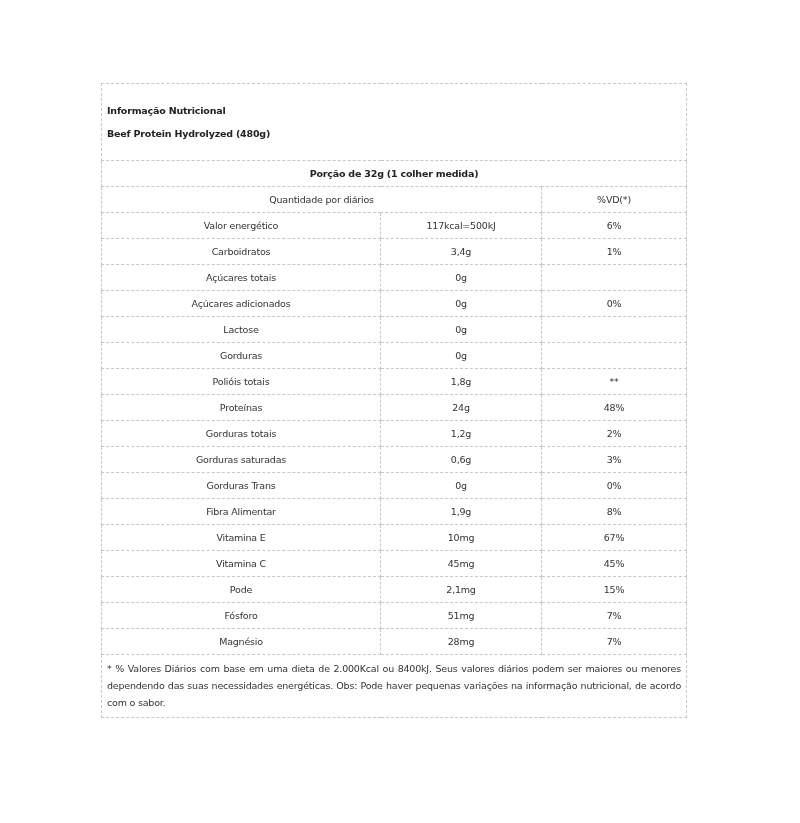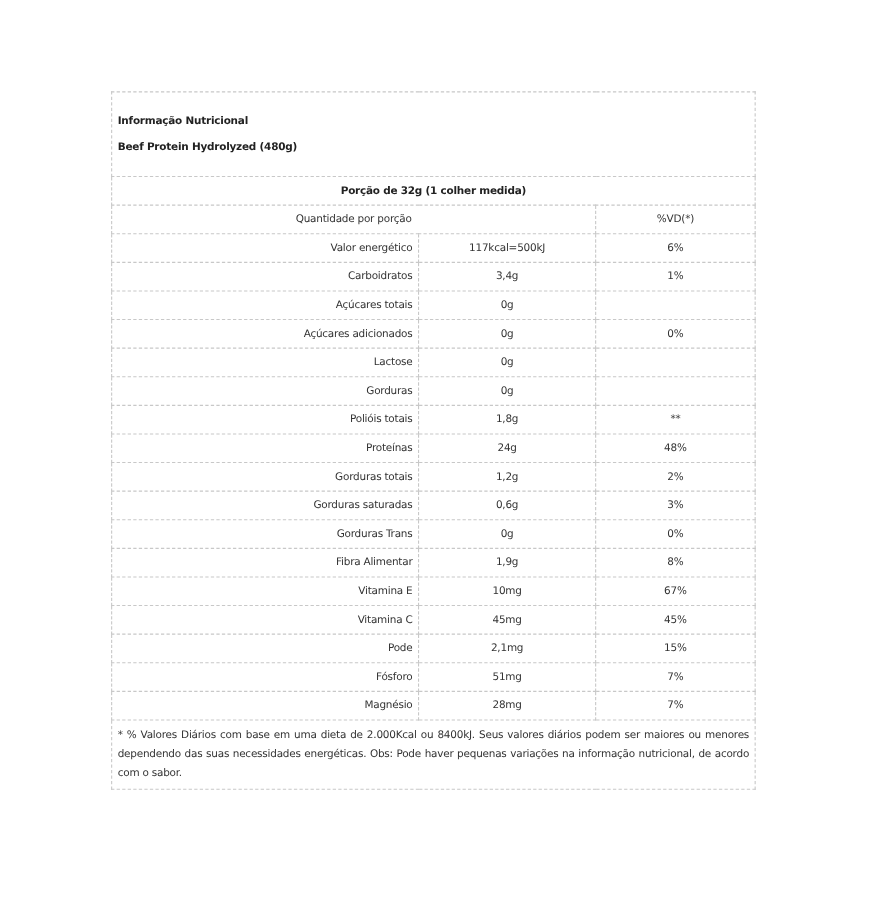--- a/index.html
+++ b/index.html
@@ -4,21 +4,21 @@
 <style>
   html, body { margin:0; padding:0; background:#ffffff; }
   body { width:800px; height:823px; position:relative; font-family:"DejaVu Sans", sans-serif; color:#333; }
   table.nut {
     position:absolute; left:101px; top:83px; width:586px;
     border-collapse:collapse; font-size:9.5px; letter-spacing:-0.2px;
   }
   table.nut td {
     border:1px dashed #c8c8c8; padding:0 5px; height:25px; vertical-align:middle;
   }
-  .c1 { width:268px; text-align:right; }
+  .c1 { width:268px; text-align:center; }
   .c2 { width:150px; text-align:center; }
   .c3 { text-align:center; }
   .title-cell { font-weight:bold; color:#222; height:76px !important; }
   .title-cell div { line-height:23px; }
   .portion { text-align:center; font-weight:bold; color:#222; }
   .foot { text-align:left; line-height:17px; padding:5px 5px 6px 5px !important; text-align:justify;margin-left:10px; }
 </style>
 </head>
 <body>
 
@@ -27,21 +27,21 @@
     <tr>
       <td colspan="3" class="title-cell">
         <div>Informação Nutricional</div>
         <div>Beef Protein Hydrolyzed (480g)</div>
       </td>
     </tr>
     <tr>
       <td colspan="3" class="portion">Porção de 32g (1 colher medida)</td>
     </tr>
     <tr>
-      <td colspan="2" class="c2">Quantidade por porção</td>
+      <td colspan="2" class="c2">Quantidade por diários</td>
       <td class="c3">%VD(*)</td>
     </tr>
   <tr>
         <td class="c1">Valor energético</td>
         <td class="c2">117kcal=500kJ</td>
         <td class="c3">6%</td>
       </tr>
       <tr>
         <td class="c1">Carboidratos</td>
         <td class="c2">3,4g</td>

